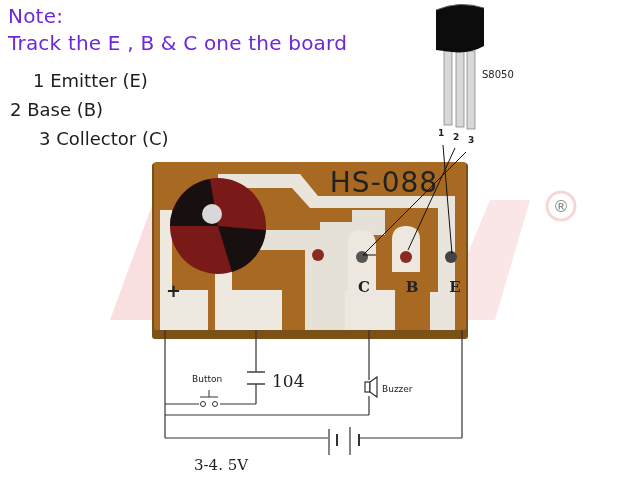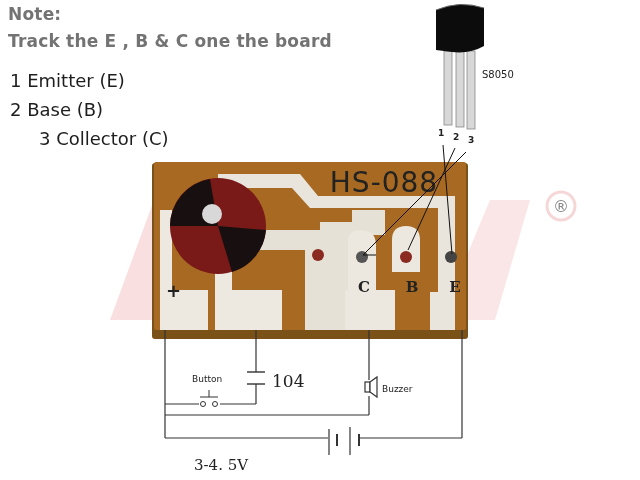--- a/index.html
+++ b/index.html
@@ -1,17 +1,17 @@
 <!DOCTYPE html>
 <html><head>
 <meta charset="utf-8">
 <style>
   html, body { margin:0; padding:0; }
   body { width:640px; height:480px; background:#ffffff; position:relative; overflow:hidden; font-family:"DejaVu Sans", sans-serif; }
-  .note { position:absolute; left:8px; color:#737373; font-family:"DejaVu Sans", sans-serif; font-weight:bold; font-size:17px; letter-spacing:0.2px; }
+  .note { position:absolute; left:8px; color:#6d28d9; font-family:"DejaVu Sans", sans-serif; font-weight:normal; font-size:20px; letter-spacing:0.2px; }
   .pin-list { position:absolute; left:10px; color:#1e1e1e; font-family:"DejaVu Sans", sans-serif; font-size:18px; }
   svg { position:absolute; left:0; top:0; }
   .lbl { font-family:"DejaVu Sans", sans-serif; fill:#222; }
   .serif { font-family:"DejaVu Serif", serif; fill:#222; }
 </style>
 </head>
 <body>
 
 <svg width="640" height="480" viewBox="0 0 640 480">
 
@@ -110,15 +110,15 @@
     <line x1="337" y1="434" x2="337" y2="446" stroke-width="2"></line>
     <line x1="350" y1="427" x2="350" y2="455" stroke-width="1.2"></line>
     <line x1="359" y1="434" x2="359" y2="446" stroke-width="2"></line>
   </g>
   <text x="194" y="470" font-size="15" class="serif">3-4. 5V</text>
 </svg>
 
 <div class="note" style="top:4px;">Note:</div>
 <div class="note" style="top:31px;">Track the E , B &amp; C one the board</div>
 
-<div class="pin-list" style="top:70px;">1 Emitter (E)</div>
+<div class="pin-list" style="top:70px;margin-left:23px;">1 Emitter (E)</div>
 <div class="pin-list" style="top:99px;">2 Base (B)</div>
 <div class="pin-list" style="top:128px;margin-left:29px;">3 Collector (C)</div>
 
 </body></html>

